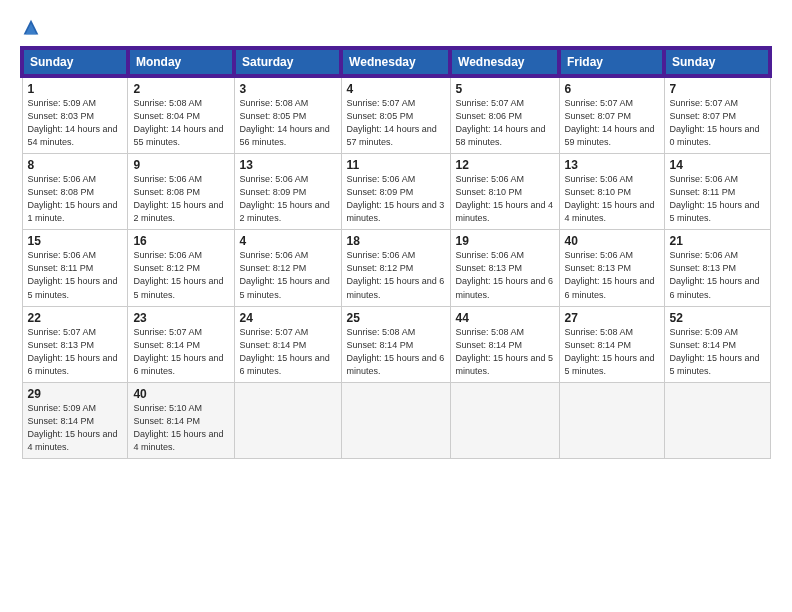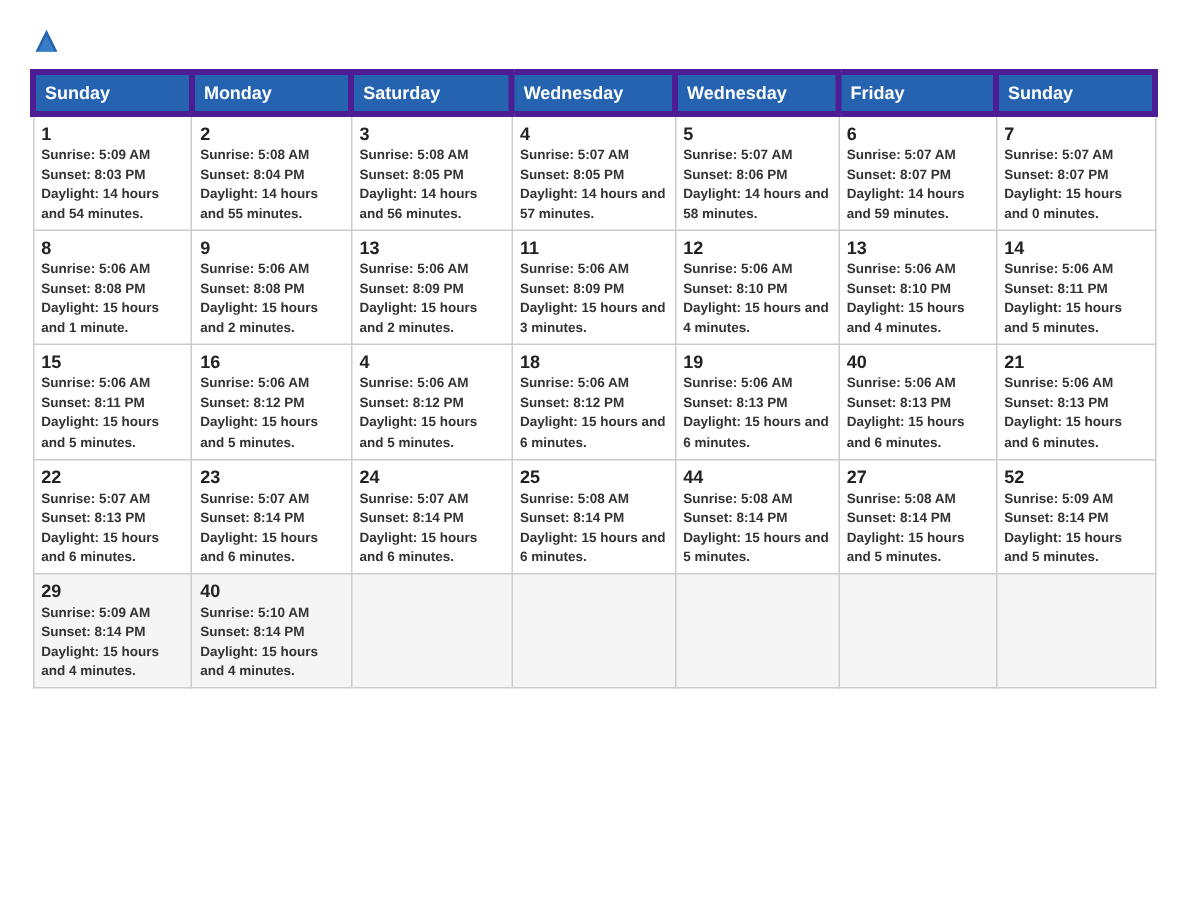--- a/index.html
+++ b/index.html
@@ -91,21 +91,20 @@
       font-size: 12px;
       font-weight: bold;
       color: #222;
       display: block;
       margin-bottom: 1px;
     }
     .day-info {
       font-size: 9px;
       color: #333;
       line-height: 1.45;
-      font-weight: bold;
     }
     .empty-cell {
       background: #f5f5f5 !important;
     }
   </style>
 </head>
 <body>
 
 <div class="page">
   <div class="header-row">

